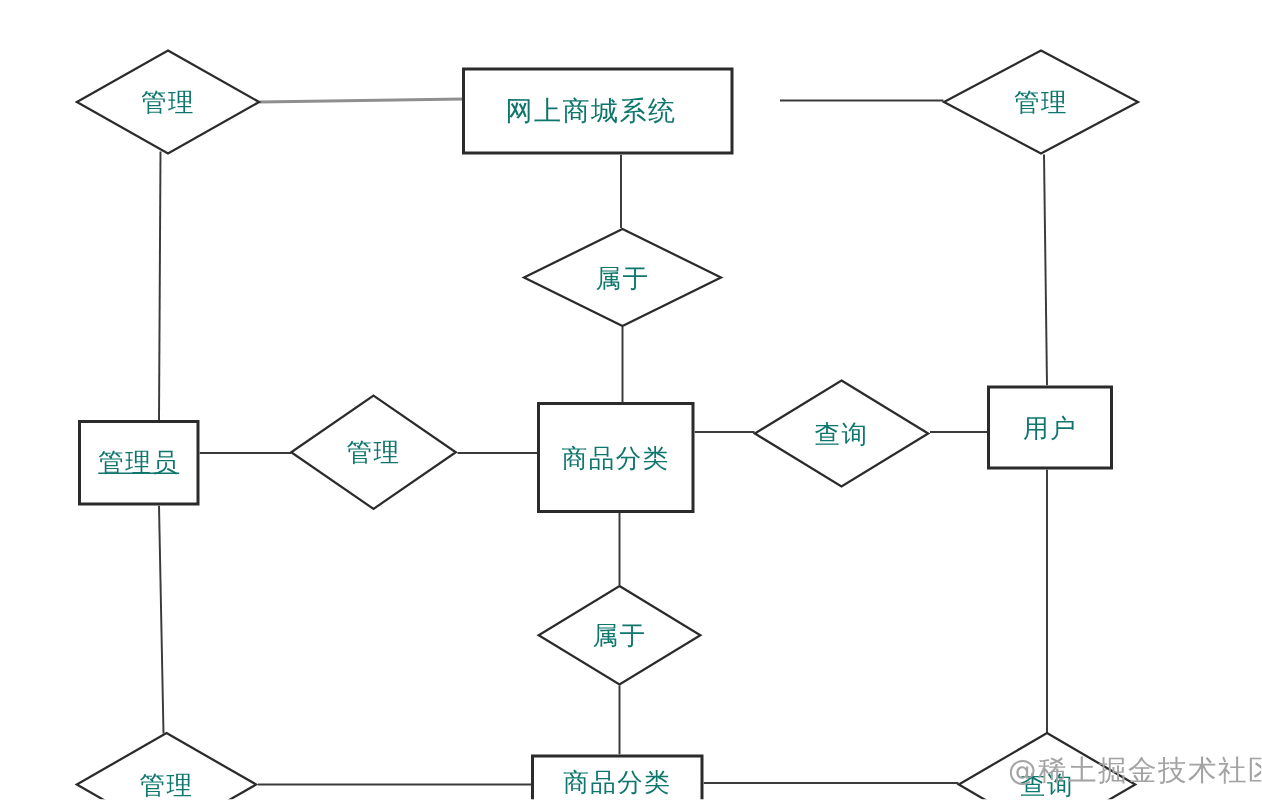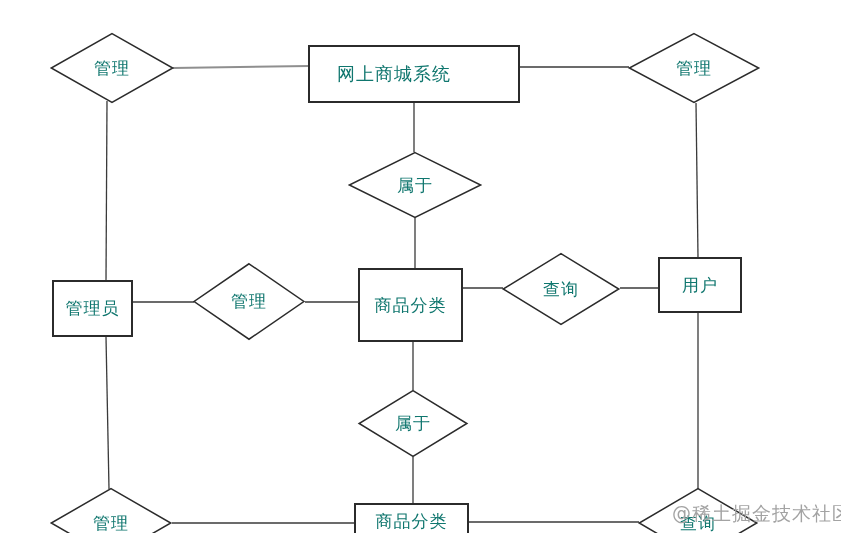--- a/index.html
+++ b/index.html
@@ -11,22 +11,22 @@
   #wires line{stroke:#3a3a3a;stroke-width:1.3;}
   #wires line.gray{stroke:#8f8f8f;stroke-width:2;}
   .node{position:absolute;display:flex;align-items:center;justify-content:center;
         color:#0f766e;font-size:17px;letter-spacing:1px;z-index:1;}
   .entity{background:#ffffff;border:2px solid #2b2b2b;box-sizing:border-box;}
   .diamond{background:transparent;}
   .dshape{position:absolute;left:0;top:0;width:100%;height:100%;overflow:visible;}
   .dshape polygon{fill:#ffffff;stroke:#2b2b2b;stroke-width:1.5;vector-effect:non-scaling-stroke;}
   .node-label{position:relative;z-index:1;white-space:nowrap;}
   
-  #n-system{left:308px;top:45px;width:212px;height:58px;justify-content:flex-start;padding-left:27px;font-size:18px;}
-  #n-admin{left:52px;top:280px;width:81px;height:57px;}
+  #n-system{left:308px;top:45px;width:181px;height:58px;justify-content:flex-start;padding-left:27px;font-size:18px;}
+  #n-admin{left:52px;top:280px;width:81px;height:57px;text-decoration:underline;}
   #n-category{left:358px;top:268px;width:105px;height:74px;}
   #n-user{left:658px;top:257px;width:84px;height:56px;}
   #n-info{left:354px;top:503px;width:115px;height:58px;align-items:flex-start;padding-top:5px;}
   
   #n-manage-tl{left:50px;top:33px;width:124px;height:70px;}
   #n-manage-tr{left:628px;top:33px;width:132px;height:70px;}
   #n-belongs-up{left:348px;top:152px;width:134px;height:66px;}
   #n-manage-ml{left:193px;top:263px;width:112px;height:77px;}
   #n-query-mr{left:502px;top:253px;width:118px;height:72px;}
   #n-belongs-lo{left:358px;top:390px;width:110px;height:67px;}

